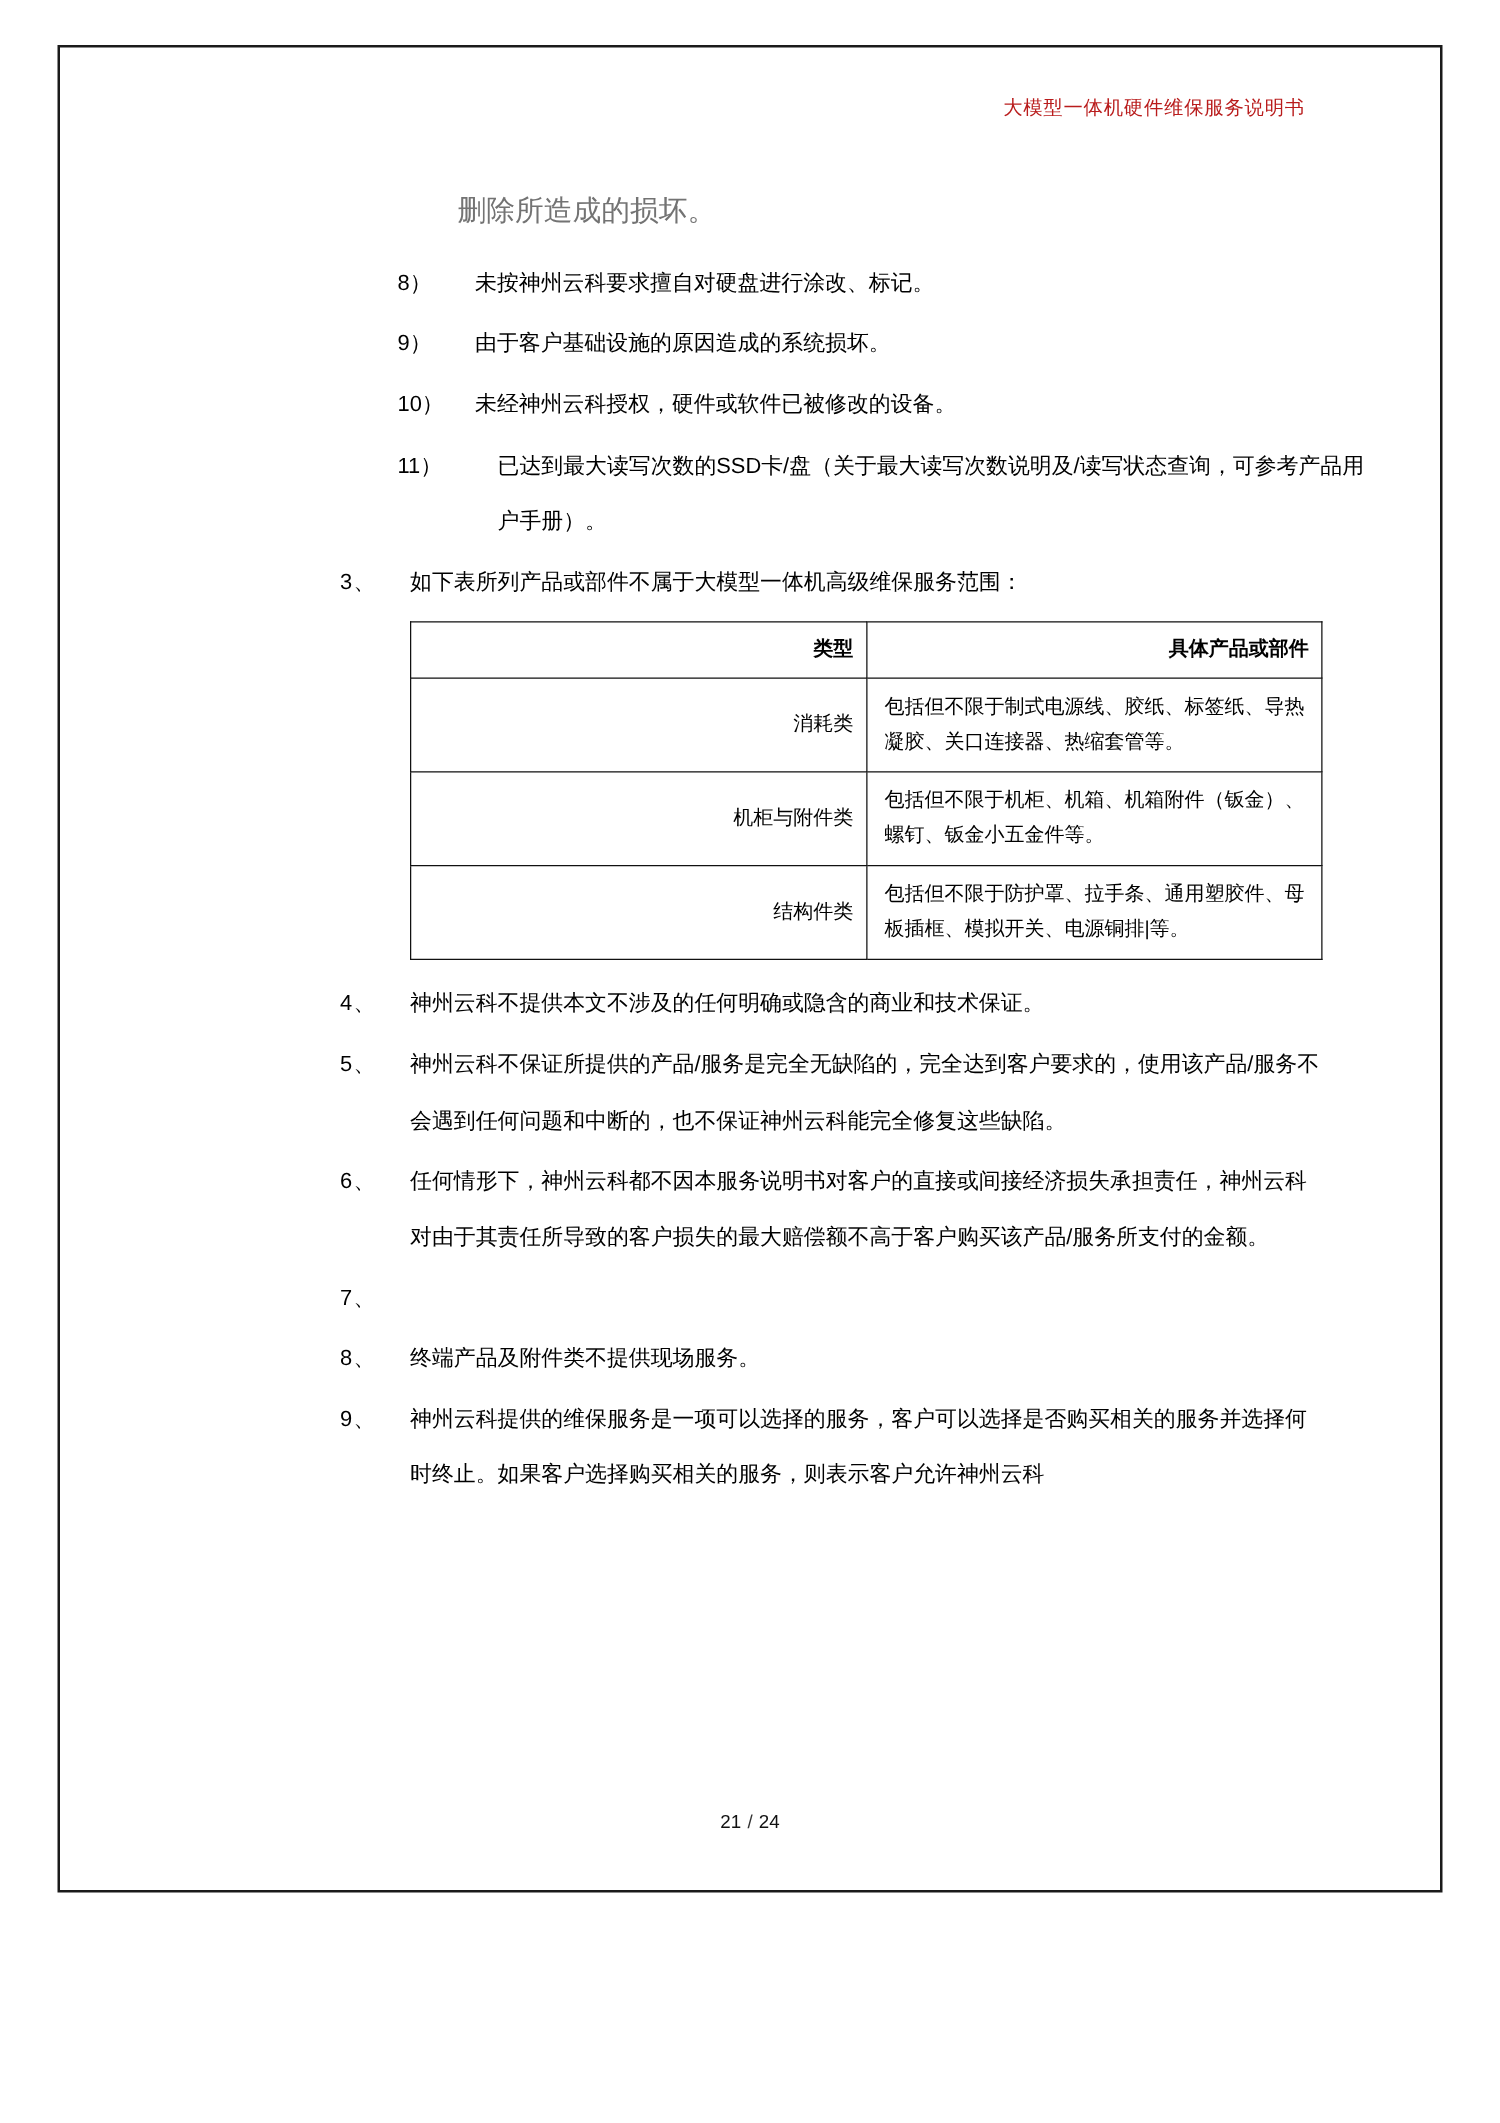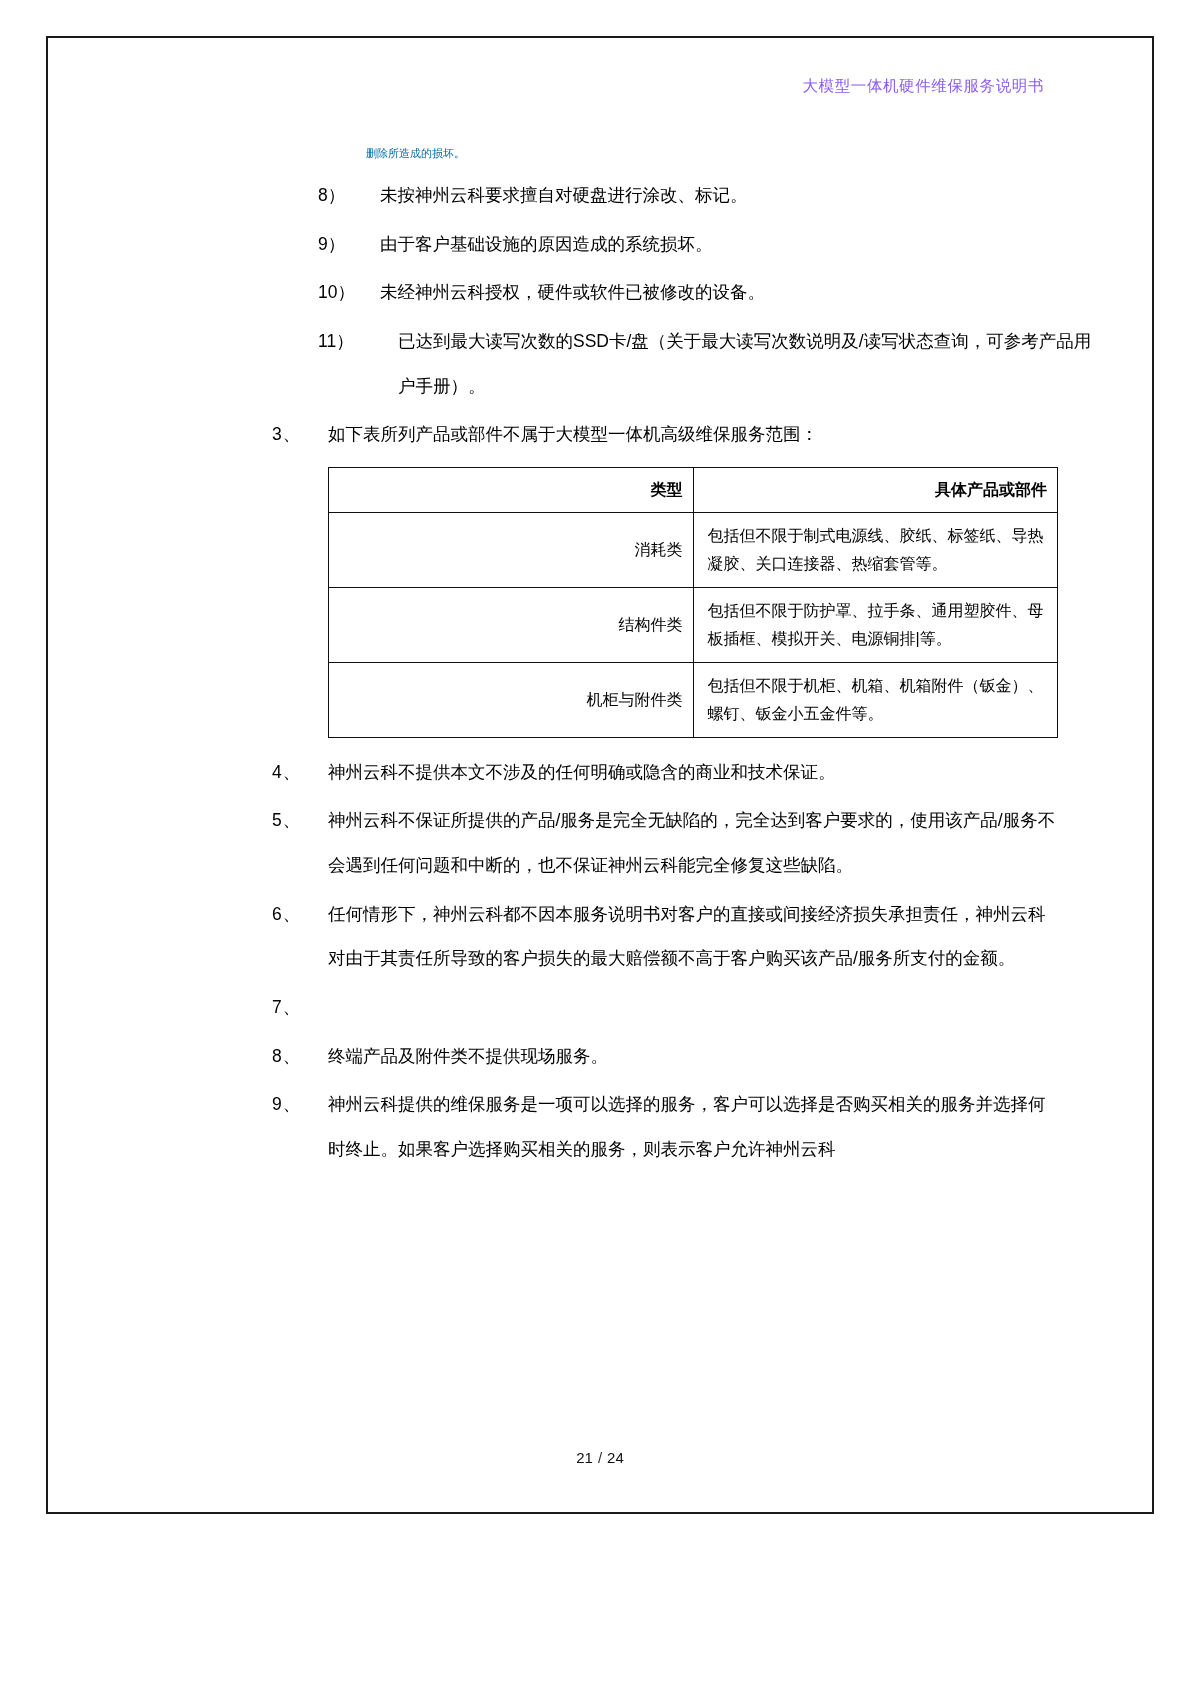--- a/index.html
+++ b/index.html
@@ -36,28 +36,28 @@
     width: 1108px;
     height: 1478px;
     box-sizing: border-box;
     padding: 40px 60px 20px 60px;
   }
   .header {
     text-align: right;
     font-family: "DejaVu Serif", "Liberation Serif", serif;
     font-size: 15.5px;
     letter-spacing: 0.6px;
-    color: #8b5cf6;
+    color: #b91c1c;
     padding-right: 50px;
     margin-bottom: 42px;
   }
   .para {
-    font-size: 11px;
-    line-height: 2.55;
-    color: #0369a1;
+    font-size: 23px;
+    line-height: 2.55;
+    color: #737373;
     margin: 0 0 6px 0;
   }
   .cont-line {
     margin-left: 260px;
   }
   .lvl2 {
     display: flex;
     margin-left: 212px;
     margin-bottom: 4px;
   }
@@ -181,27 +181,27 @@
           <th class="type-cell">类型</th>
           <th>具体产品或部件</th>
         </tr>
       </thead>
       <tbody>
         <tr>
           <td class="type-cell">消耗类</td>
           <td class="desc-cell">包括但不限于制式电源线、胶纸、标签纸、导热凝胶、关口连接器、热缩套管等。</td>
         </tr>
         <tr>
+          <td class="type-cell">机柜与附件类</td>
+          <td class="desc-cell">包括但不限于机柜、机箱、机箱附件（钣金）、螺钉、钣金小五金件等。</td>
+        </tr>
+        <tr>
           <td class="type-cell">结构件类</td>
           <td class="desc-cell">包括但不限于防护罩、拉手条、通用塑胶件、母板插框、模拟开关、电源铜排|等。</td>
         </tr>
-        <tr>
-          <td class="type-cell">机柜与附件类</td>
-          <td class="desc-cell">包括但不限于机柜、机箱、机箱附件（钣金）、螺钉、钣金小五金件等。</td>
-        </tr>
       </tbody>
     </table>
 
     <div class="lvl1">
       <div class="num">4、</div>
       <div class="txt">神州云科不提供本文不涉及的任何明确或隐含的商业和技术保证。</div>
     </div>
 
     <div class="lvl1">
       <div class="num">5、</div>

